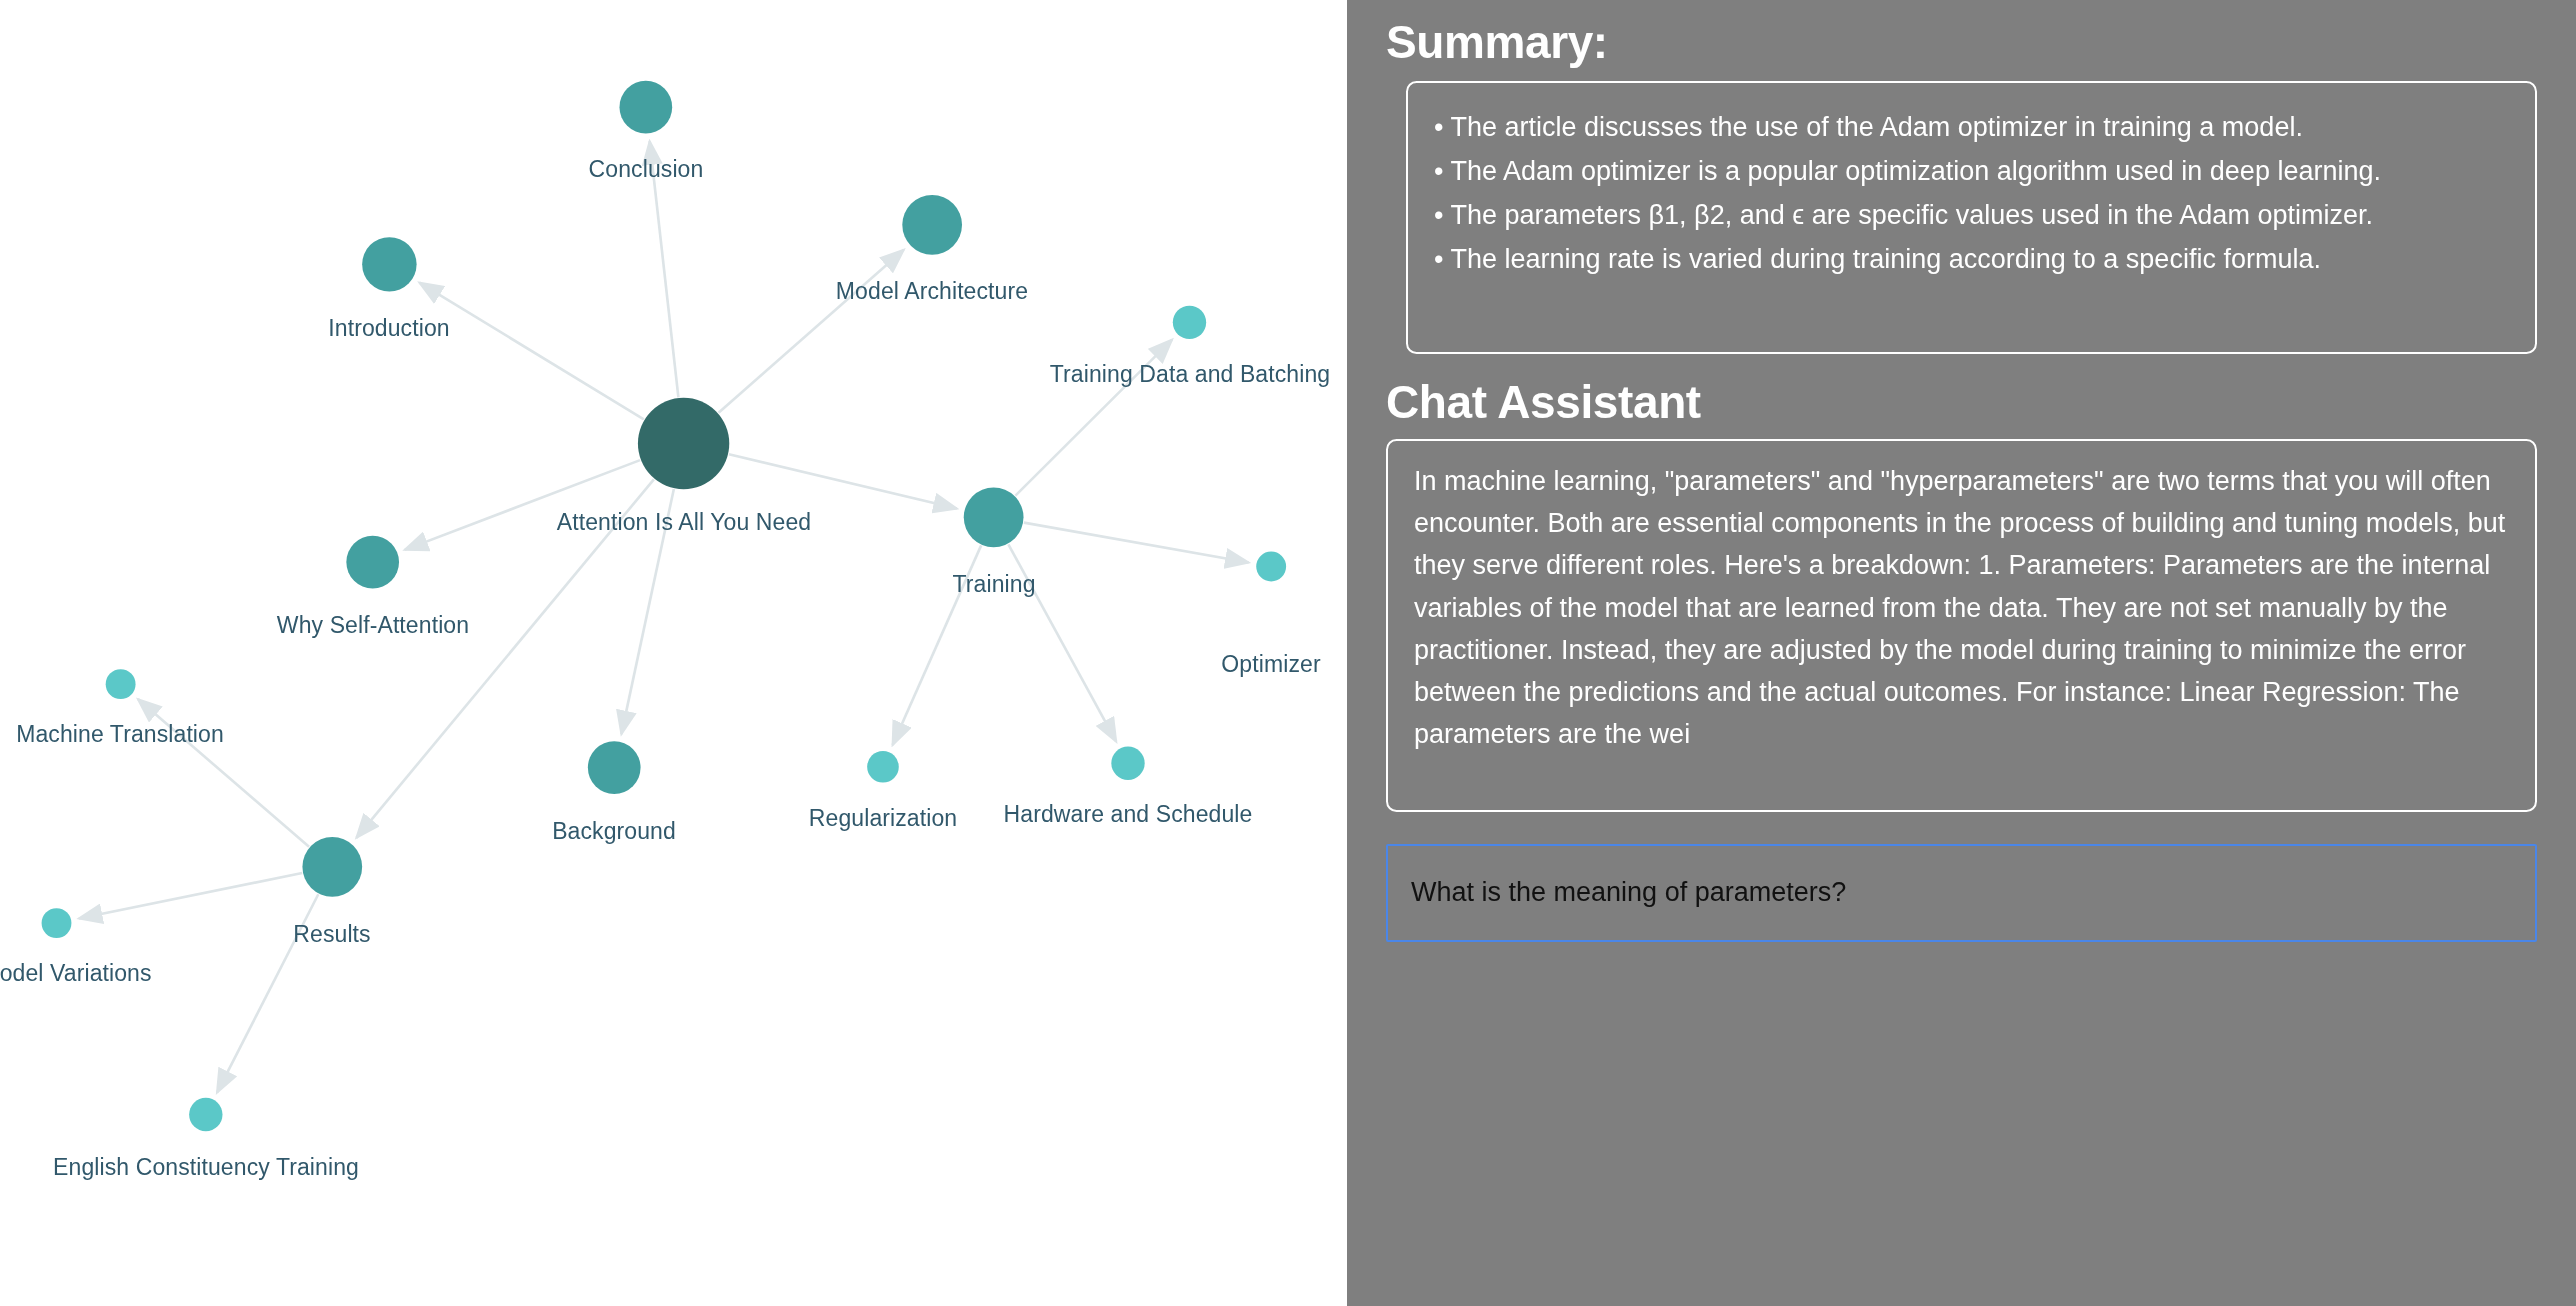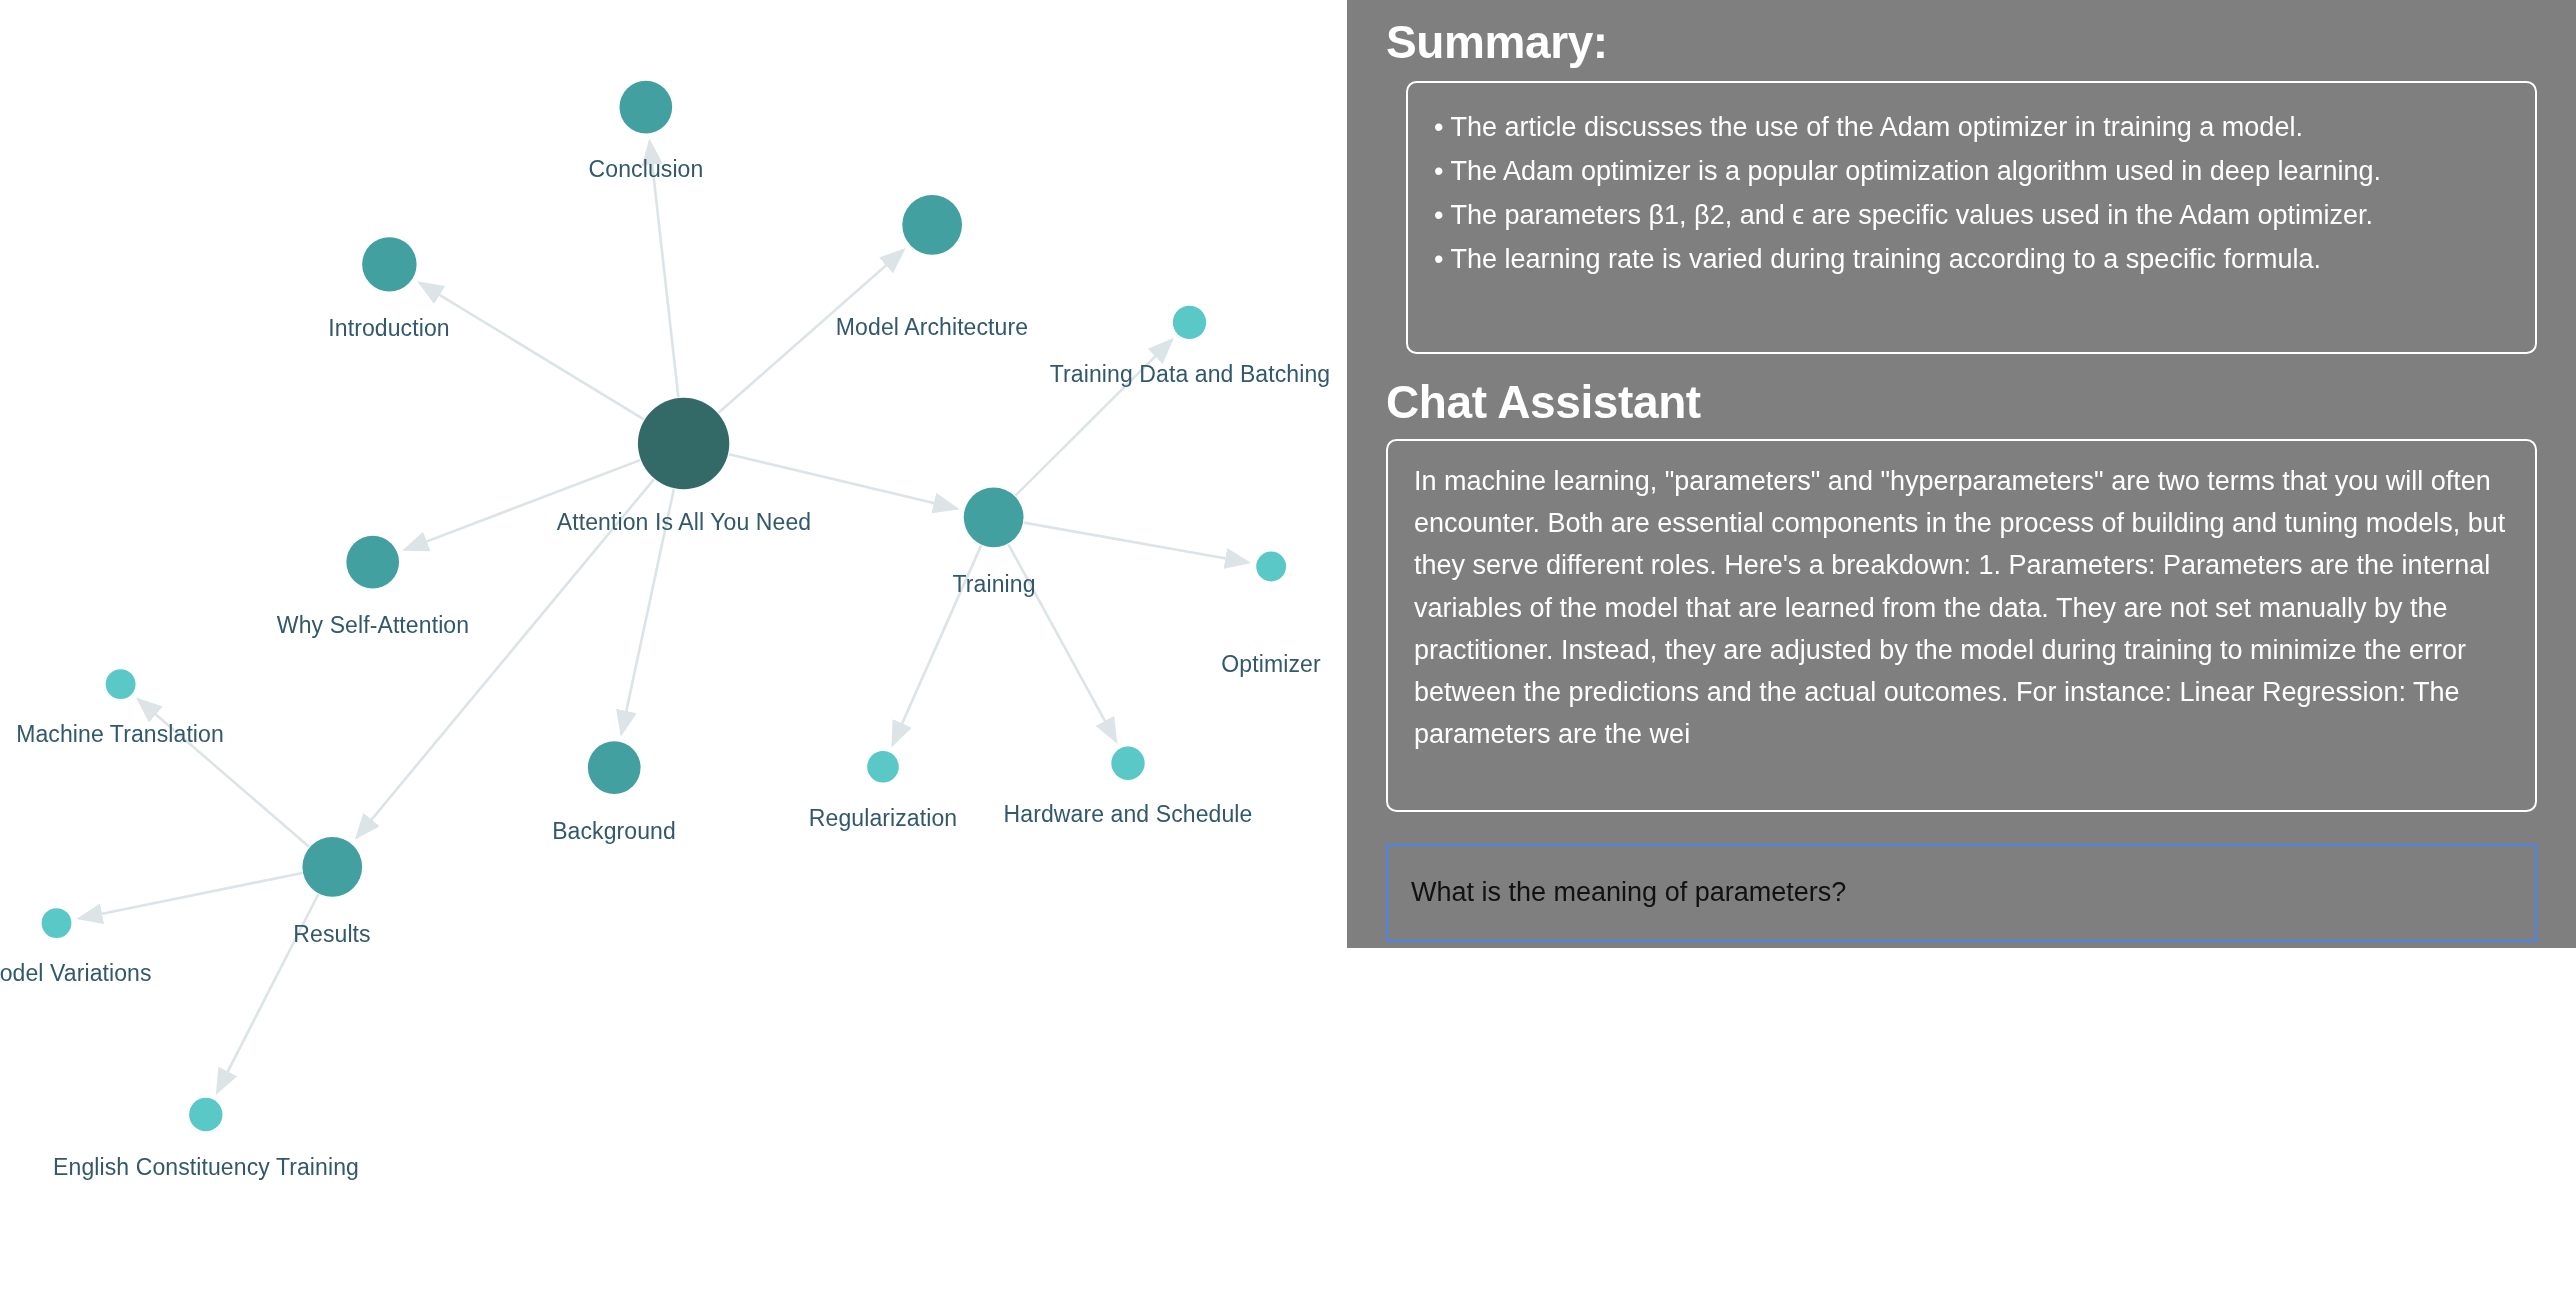--- a/index.html
+++ b/index.html
@@ -42,21 +42,21 @@
     font-size: 23px;
     letter-spacing: 0.1px;
     transform: translateX(-50%);
     pointer-events: none;
   }
 
   
   #side-panel {
     position: relative;
     width: 1229px;
-    height: 948px;
+    height: 1306px;
     background: #7f7f7f;
     flex: 0 0 1229px;
     box-sizing: border-box;
     padding: 0 39px;
   }
   .panel-heading {
     color: #ffffff;
     font-family: "Liberation Sans", sans-serif;
     font-weight: bold;
     font-size: 46px;
@@ -148,21 +148,21 @@
           <circle cx="1005" cy="873" r="18" fill="#5bc8c8"></circle>
           <circle cx="1284" cy="869" r="19" fill="#5bc8c8"></circle>
           <circle cx="378" cy="987" r="34" fill="#43a0a0"></circle>
           <circle cx="64" cy="1051" r="17" fill="#5bc8c8"></circle>
           <circle cx="234" cy="1269" r="19" fill="#5bc8c8"></circle>
         </g>
     </svg>
     <div id="label-layer">
         <div class="node-label" style="left: 684px; top: 509px; color: rgb(49, 88, 107);">Attention Is All You Need</div>
         <div class="node-label" style="left: 646px; top: 156px; color: rgb(49, 88, 107); text-align: center;">Conclusion</div>
-        <div class="node-label" style="left: 932px; top: 278px; color: rgb(49, 88, 107); margin-top: 36px;">Model Architecture</div>
+        <div class="node-label" style="left: 932px; top: 278px; color: rgb(49, 88, 107);">Model Architecture</div>
         <div class="node-label" style="left: 389px; top: 315px; color: rgb(49, 88, 107);">Introduction</div>
         <div class="node-label" style="left: 1190px; top: 361px; color: rgb(49, 88, 107);">Training Data and Batching</div>
         <div class="node-label" style="left: 994px; top: 571px; color: rgb(49, 88, 107);">Training</div>
         <div class="node-label" style="left: 1271px; top: 604px; color: rgb(49, 88, 107); margin-top: 47px;">Optimizer</div>
         <div class="node-label" style="left: 373px; top: 612px; color: rgb(49, 88, 107);">Why Self-Attention</div>
         <div class="node-label" style="left: 120px; top: 721px; color: rgb(49, 88, 107);">Machine Translation</div>
         <div class="node-label" style="left: 614px; top: 818px; color: rgb(49, 88, 107);">Background</div>
         <div class="node-label" style="left: 883px; top: 805px; color: rgb(49, 88, 107);">Regularization</div>
         <div class="node-label" style="left: 1128px; top: 801px; color: rgb(49, 88, 107);">Hardware and Schedule</div>
         <div class="node-label" style="left: 332px; top: 921px; color: rgb(49, 88, 107);">Results</div>

